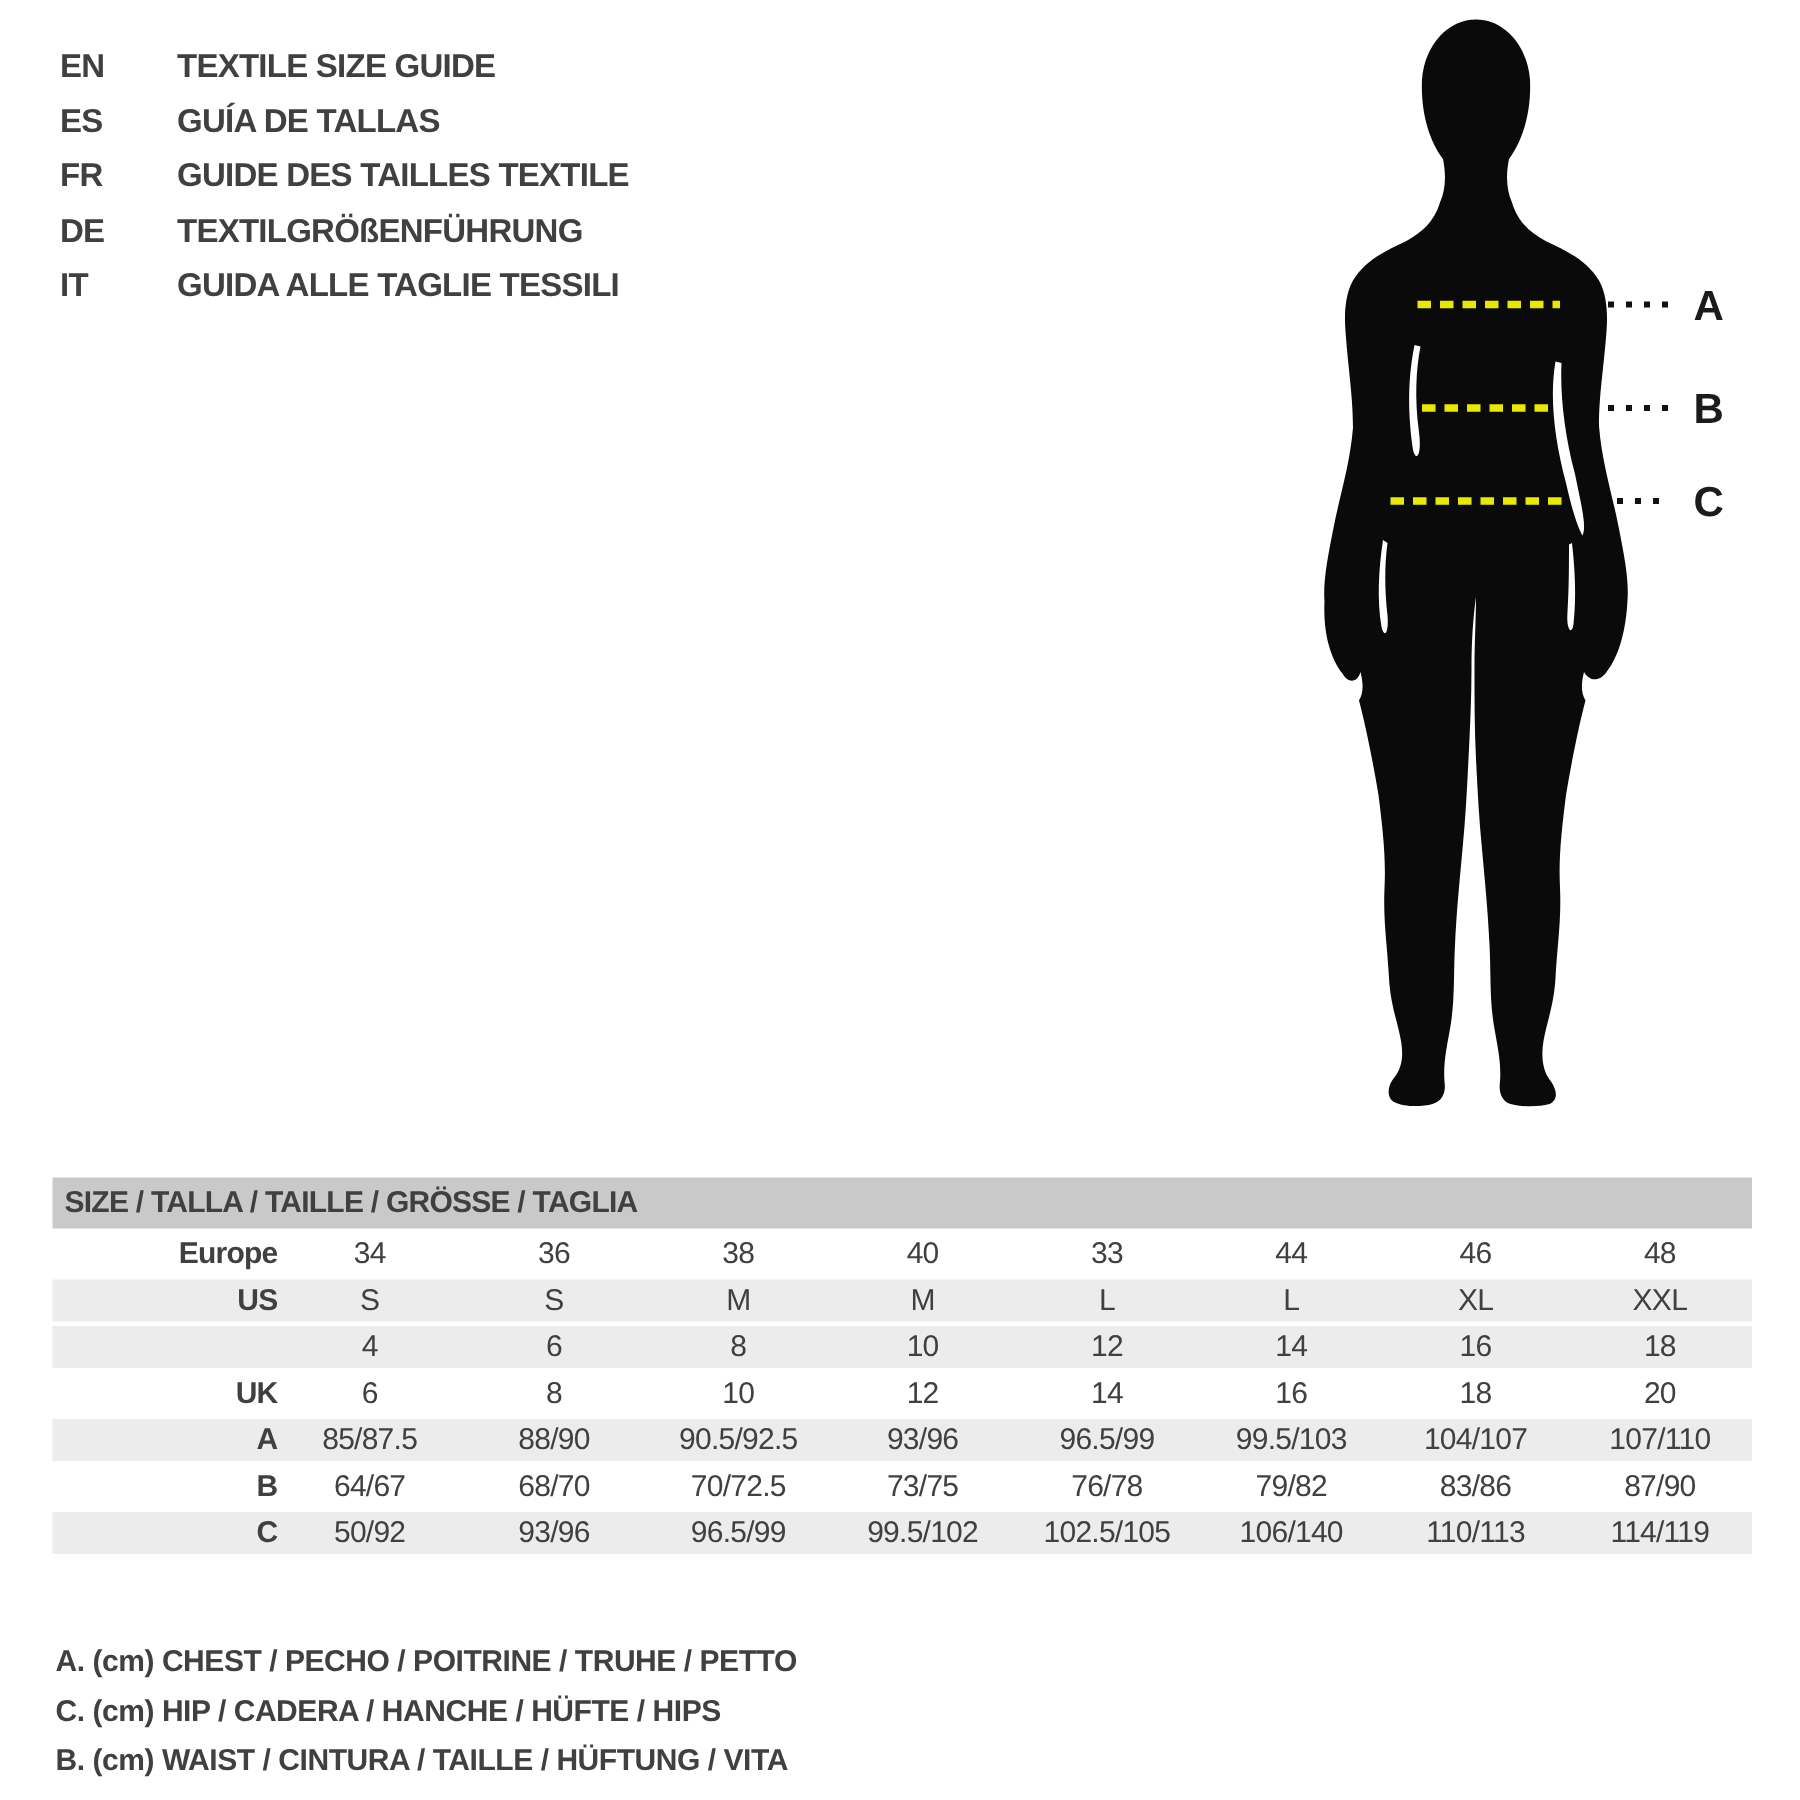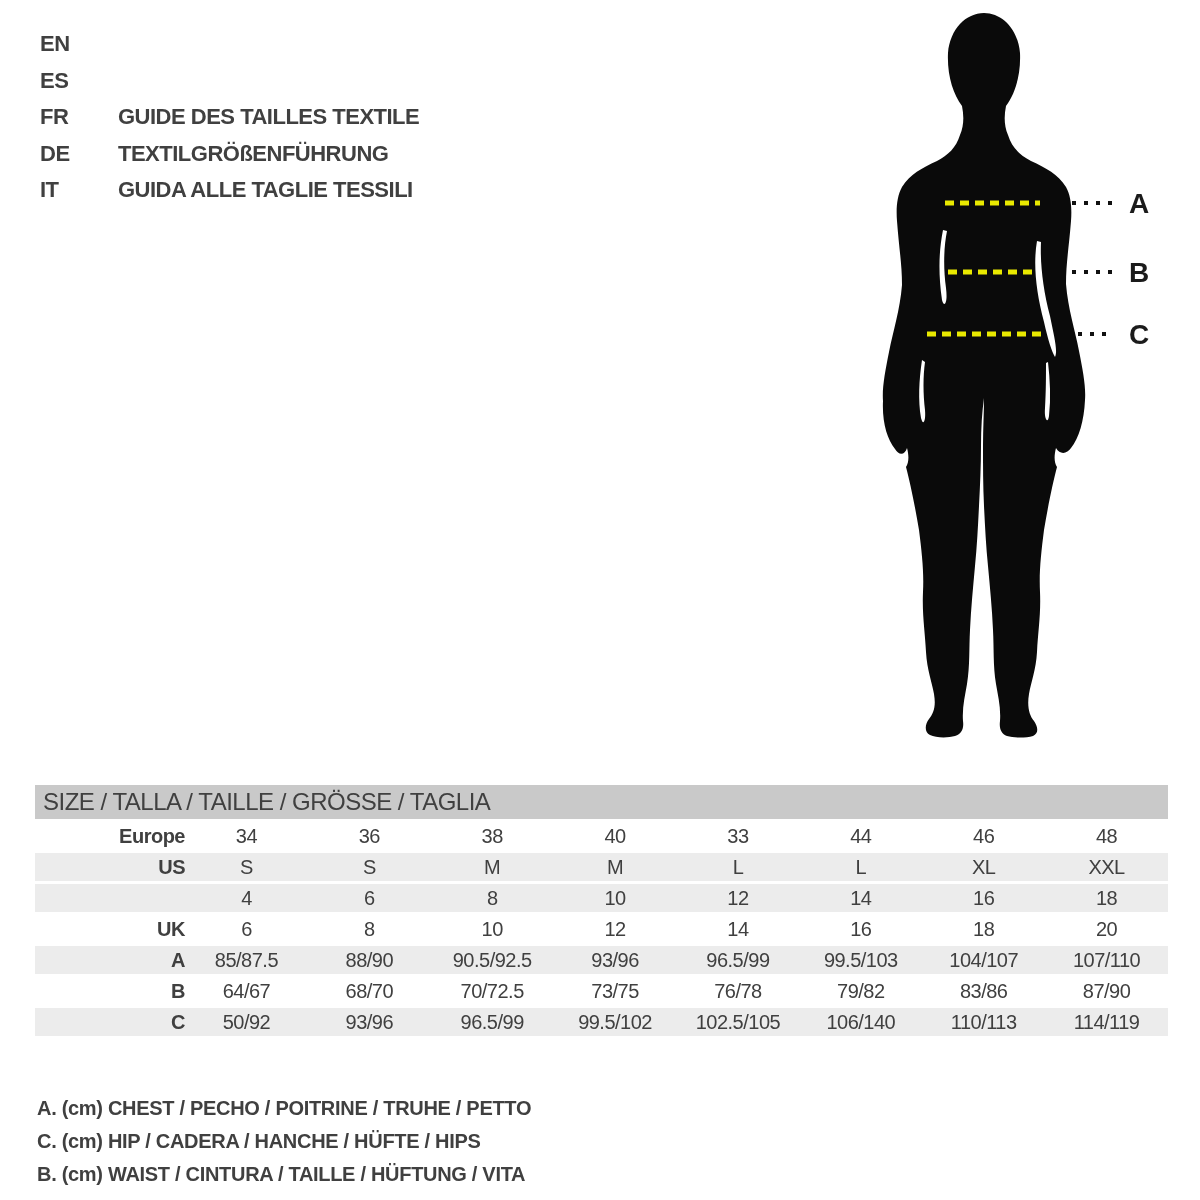--- a/index.html
+++ b/index.html
@@ -10,41 +10,43 @@
   
   .lang-block{position:absolute;left:40px;top:26px;}
   .lang-row{display:flex;font-weight:bold;font-size:22px;line-height:36.5px;letter-spacing:-0.5px;}
   .lang-code{width:78px;flex:0 0 78px;}
   
   .figure-wrap{position:absolute;left:880px;top:0;width:280px;height:745px;}
   
   .section-title{position:absolute;left:40px;top:737px;font-weight:bold;font-size:19px;letter-spacing:-0.3px;}
   
   .size-table{position:absolute;left:35px;top:785px;width:1133px;}
-  .table-header{height:34px;line-height:34px;background:#c9c9c9;font-weight:normal;font-size:24px;
+  .table-header{height:34px;line-height:34px;background:#c9c9c9;font-weight:bold;font-size:20px;
     padding-left:8px;letter-spacing:-0.5px;}
   .t-row{display:grid;grid-template-columns:150px repeat(8,1fr);height:28px;margin-top:3px;
     align-items:center;font-size:20px;letter-spacing:-0.5px;}
   .t-row .cell{text-align:center;}
   .t-row .cell.label{text-align:right;padding-left:8px;font-weight:bold;}
   
   .legend{position:absolute;left:37px;top:1092px;}
   .legend-line{font-weight:bold;font-size:20px;line-height:33px;letter-spacing:-0.3px;}
 </style>
 </head>
 <body>
 
 <div id="canvas" style="color: #404040; padding-left: 14px;">
 
   <div class="lang-block">
     <div class="lang-row">
       <span class="lang-code">EN</span>
+      <span class="lang-label">TEXTILE SIZE GUIDE</span>
     </div>
     <div class="lang-row">
       <span class="lang-code">ES</span>
+      <span class="lang-label">GUÍA DE TALLAS</span>
     </div>
     <div class="lang-row">
       <span class="lang-code">FR</span>
       <span class="lang-label">GUIDE DES TAILLES TEXTILE</span>
     </div>
     <div class="lang-row">
       <span class="lang-code">DE</span>
       <span class="lang-label">TEXTILGRÖßENFÜHRUNG</span>
     </div>
     <div class="lang-row">

